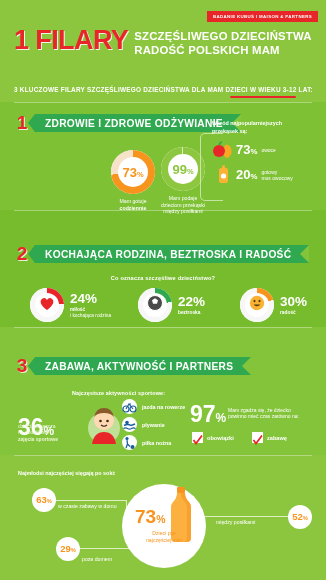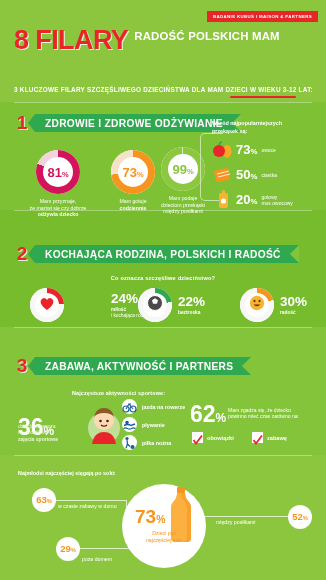--- a/index.html
+++ b/index.html
@@ -149,51 +149,36 @@
   <div class="band band-s4"></div>
 
   <div class="hairline" style="top:102px;"></div>
   <div class="hairline" style="top:210px;"></div>
   <div class="hairline" style="top:327px;"></div>
   <div class="hairline" style="top:455px;"></div>
 
   <div class="badge">BADANIE KUBUŚ I MAISON &amp; PARTNERS</div>
 
   <div class="title-wrap">
-    <div class="title-main">8 FILARY</div>
+    <div class="title-main">1 FILARY</div>
     <div class="title-right">
+      <div class="title-sub1">SZCZĘŚLIWEGO DZIECIŃSTWA</div>
       <div class="title-sub2">RADOŚĆ POLSKICH MAM</div>
     </div>
   </div>
   <div class="deck">3 KLUCZOWE FILARY SZCZĘŚLIWEGO DZIECIŃSTWA DLA MAM DZIECI W WIEKU 3-12 LAT:</div>
   <div class="deck-underline"></div>
 
   <div class="sec-head" style="top:112px;">
     <div class="sec-num">1</div>
     <div class="ribbon">
       <span class="ribbon-label">ZDROWIE I ZDROWE ODŻYWIANIE</span>
     </div>
   </div>
 
-  <div class="stat" style="left:18px;top:150px;width:80px;">
-    <div style="display:flex;justify-content:center;">
-      <div class="donut d1">
-        <div class="ring" style="background:conic-gradient(#d4145a 0 81%, #f2d3dd 81% 100%);"></div>
-        <div class="hole"></div>
-        <div class="val" style="color:#d4145a;">
-          <span>81</span><span class="pc">%</span>
-        </div>
-      </div>
-    </div>
-    <div class="cap">
-      <span>Mam przyznaje,</span><br>
-      <span>że martwi się czy dobrze</span><br>
-      <b>odżywia dziecko</b>
-    </div>
-  </div>
 
   <div class="stat" style="left:98px;top:150px;width:70px;">
     <div style="display:flex;justify-content:center;">
       <div class="donut d1">
         <div class="ring" style="background:conic-gradient(#f7941e 0 73%, #f6e2c9 73% 100%);"></div>
         <div class="hole"></div>
         <div class="val" style="color:#f7941e;">
           <span>73</span><span class="pc">%</span>
         </div>
       </div>
@@ -236,35 +221,20 @@
           <circle cx="7" cy="11" r="6" fill="#e8262a"></circle>
           <path d="M7 5 q1-3 3-3" stroke="#2fa84f" stroke-width="1.4" fill="none"></path>
         </svg>
       </div>
       <div class="snack-num">
         <span>73</span><span class="pc">%</span>
       </div>
       <div class="snack-lbl">owoce</div>
     </div>
 
-    <div class="snack-row">
-      <div class="snack-ico">
-        <svg width="22" height="20" viewBox="0 0 22 20">
-          <rect x="3" y="4" width="14" height="12" rx="1.5" fill="#f7941e" transform="rotate(-12 10 10)"></rect>
-          <g stroke="#fff" stroke-width="1" opacity=".85">
-            <line x1="5" y1="9" x2="17" y2="6"></line>
-              <line x1="6" y1="12" x2="18" y2="9"></line>
-          </g>
-        </svg>
-      </div>
-      <div class="snack-num">
-        <span>50</span><span class="pc">%</span>
-      </div>
-      <div class="snack-lbl">ciastka</div>
-    </div>
 
     <div class="snack-row">
       <div class="snack-ico">
         <svg width="22" height="20" viewBox="0 0 22 20">
           <rect x="7" y="3" width="9" height="15" rx="2" fill="#f9b233"></rect>
           <rect x="10" y="0.5" width="3" height="3.5" fill="#f9b233"></rect>
           <circle cx="11.5" cy="11" r="2.6" fill="#fff"></circle>
         </svg>
       </div>
       <div class="snack-num">
@@ -273,26 +243,26 @@
       <div class="snack-lbl">
         <span>gotowy</span><br>
         <span>mus owocowy</span>
       </div>
     </div>
   </div>
 
   <div class="sec-head" style="top:243px;">
     <div class="sec-num">2</div>
     <div class="ribbon">
-      <span class="ribbon-label">KOCHAJĄCA RODZINA, POLSKICH I RADOŚĆ</span>
+      <span class="ribbon-label">KOCHAJĄCA RODZINA, BEZTROSKA I RADOŚĆ</span>
     </div>
   </div>
   <div class="s2-q" style="top:275px;">Co oznacza szczęśliwe dzieciństwo?</div>
 
-  <div class="s2stat" style="left:30px;top:288px;gap:41px;">
+  <div class="s2stat" style="left:30px;top:288px;">
     <div class="donut d2">
       <div class="ring" style="background:conic-gradient(#e8262a 0 24%, #f7f7f7 24% 100%);"></div>
       <div class="hole"></div>
       <span style="position:relative;">
         <svg width="16" height="15" viewBox="0 0 16 15">
             <path d="M8 14 C1 9 0.5 5 3 3 C5 1.2 7 2.5 8 4 C9 2.5 11 1.2 13 3 C15.5 5 15 9 8 14z" fill="#e8262a"></path>
           </svg>
       </span>
     </div>
     <div>
@@ -408,21 +378,21 @@
       <svg width="15" height="15" viewBox="0 0 15 15">
           <circle cx="5" cy="3.5" r="1.6" fill="#1b5e9e"></circle>
           <path d="M5 5.2 L5.5 9 L4 13 M5.5 9 L8 11.5" stroke="#1b5e9e" stroke-width="1.3" fill="none"></path>
           <circle cx="10.5" cy="12" r="2" fill="#1b5e9e"></circle>
         </svg>
     </div>
     <span class="act-lbl">piłka nożna</span>
   </div>
 
   <div class="big97" style="left:190px;top:403px;">
-    <span>62</span><span class="pc">%</span>
+    <span>97</span><span class="pc">%</span>
   </div>
   <div class="cap97" style="left:228px;top:407px;width:96px;">
     <span>Mam zgadza się, że dziecko</span><br>
     <span>powinno mieć czas zarówno na:</span>
   </div>
 
   <div class="chk" style="left:192px;top:432px;">
     <div class="chkbox">
       <svg width="11" height="11" viewBox="0 0 11 11">
           <path d="M1.5 5 L4 8.5 L10 0.5" stroke="#e8262a" stroke-width="1.7" fill="none"></path>

